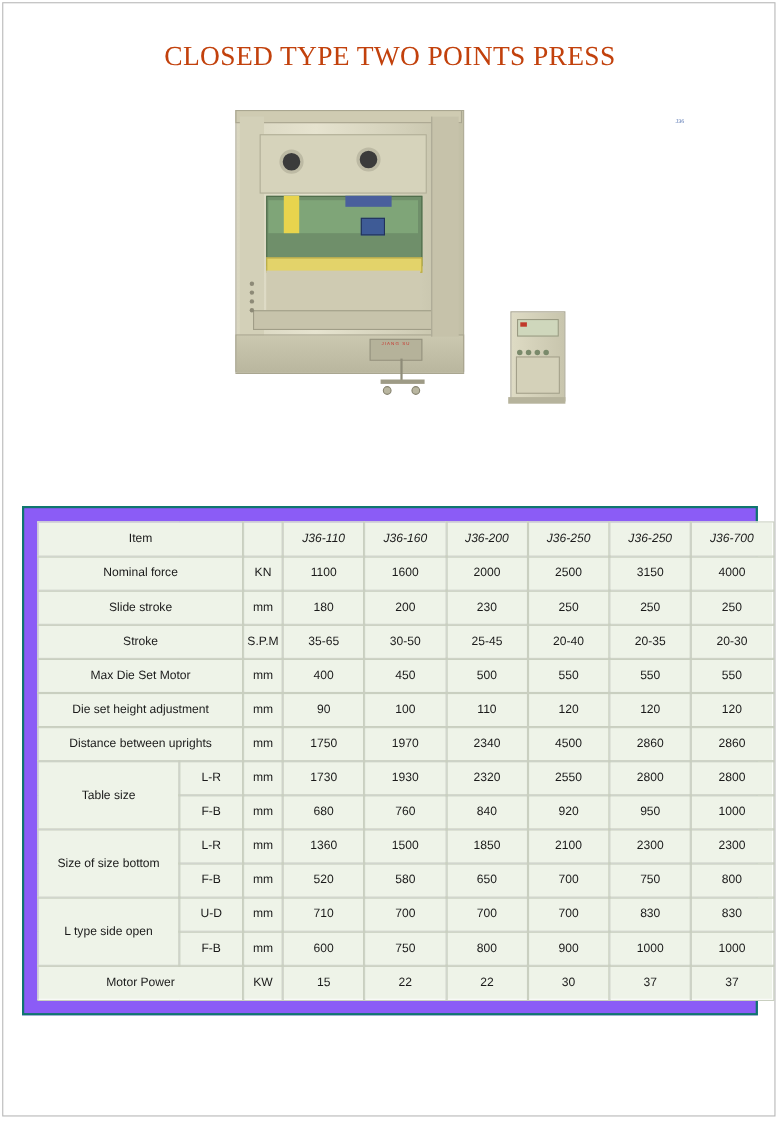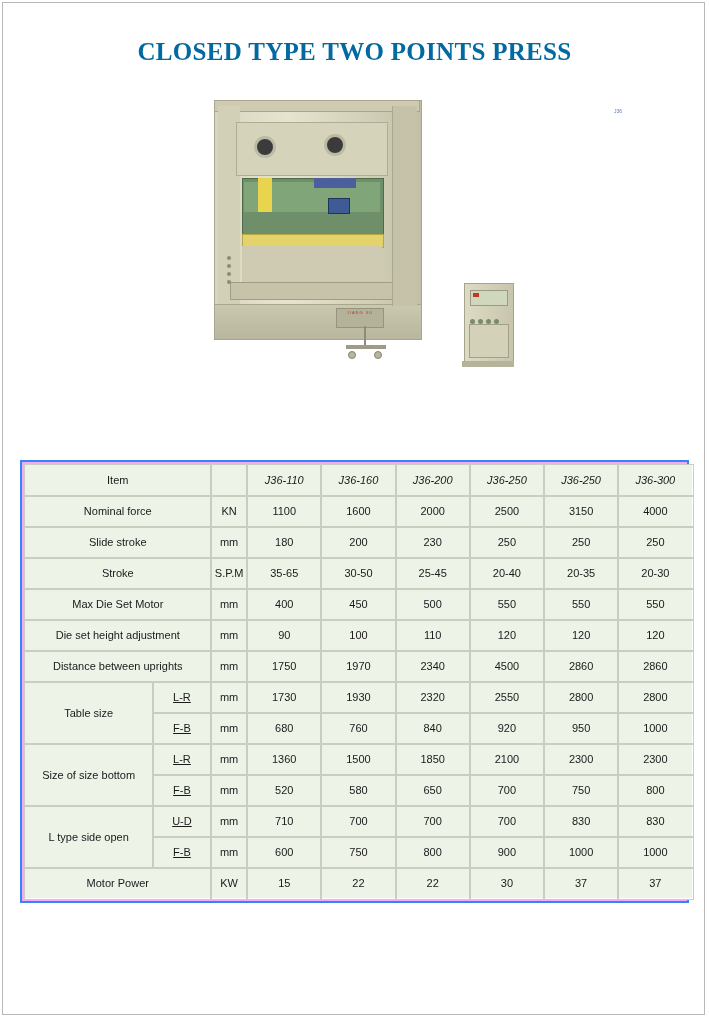--- a/index.html
+++ b/index.html
@@ -21,22 +21,22 @@
     border: 1px solid #b8b8b8;
     box-sizing: border-box;
     pointer-events: none;
   }
   .title {
     position: absolute;
     top: 38px;
     left: 0;
     width: 709px;
     text-align: center;
-    color: #0369a1;
-    font-weight: bold;
+    color: #c2410c;
+    font-weight: normal;
     font-size: 25px;
     font-family: "Liberation Serif", serif;
     letter-spacing: 0.3px;
   }
   
   .illus {
     position: absolute;
     left: 0; top: 78px;
     width: 709px; height: 340px;
   }
@@ -285,35 +285,34 @@
     background: #cfdcc2;
   }
   td.unit {
     background: #cfdcc2;
     width: 36px;
     font-size: 10px;
   }
   td.sub {
     background: #cfdcc2;
     width: 60px;
-    text-decoration: underline;
   }
   td.hdr {
     background: #eef3e8;
     font-size: 11px;
     font-style: italic;
   }
   td.item-hdr {
     background: #cfdcc2;
     font-size: 11px;
   }
   .tbl-outer {
-    border: 2px solid #3b82f6;
-    padding: 2px;
-    background: #f0abfc;
+    border: 2px solid #0f766e;
+    padding: 12px;
+    background: #8b5cf6;
   }
 </style>
 </head>
 <body>
 
 <div class="page-border"></div>
 
 <div class="title">CLOSED TYPE TWO POINTS PRESS</div>
 
 <div class="illus">
@@ -375,21 +374,21 @@
       </colgroup>
       <tbody id="tbody">
           <tr>
             <td class="item-hdr" colspan="2">Item</td>
             <td class="unit"></td>
             <td class="hdr">J36-110</td>
             <td class="hdr">J36-160</td>
             <td class="hdr">J36-200</td>
             <td class="hdr">J36-250</td>
             <td class="hdr">J36-250</td>
-            <td class="hdr">J36-300</td>
+            <td class="hdr">J36-700</td>
           </tr>
           <tr>
             <td class="lbl" colspan="2">Nominal force</td>
             <td class="unit">KN</td>
             <td>1100</td>
             <td>1600</td>
             <td>2000</td>
             <td>2500</td>
             <td>3150</td>
             <td>4000</td>

